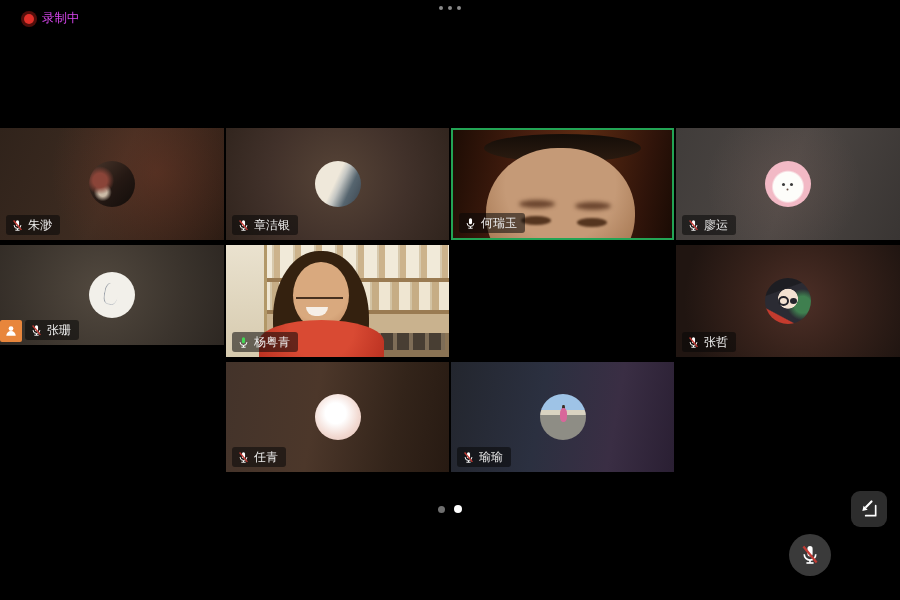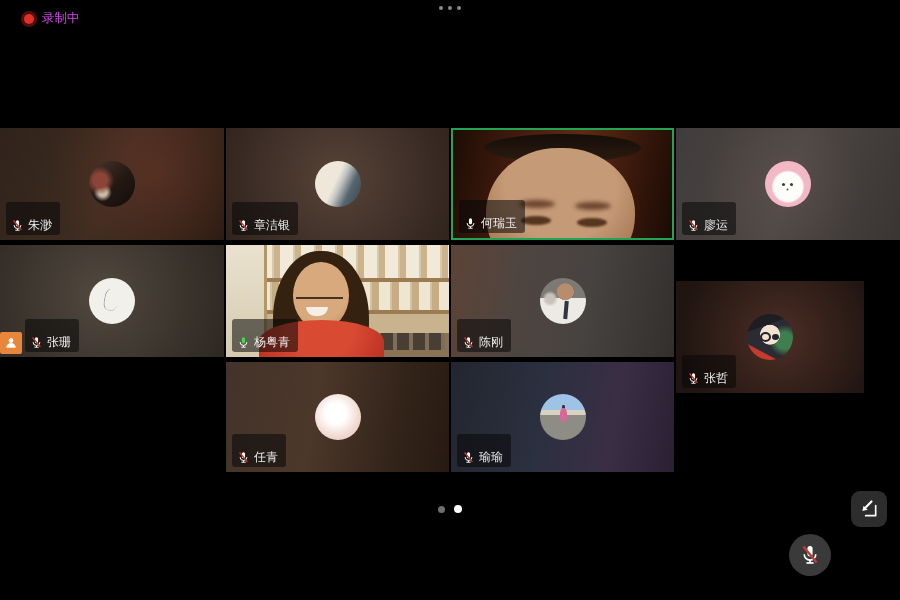--- a/index.html
+++ b/index.html
@@ -19,27 +19,27 @@
   #t1{left:0;top:128px;width:224px;height:112px;
       background:radial-gradient(circle at 70% 40%,rgba(130,62,42,.4),transparent 62%),
                  linear-gradient(115deg,#30231b,#3e2c21 50%,#281a12);}
   #t2{left:226px;top:128px;width:223px;height:112px;
       background:radial-gradient(circle at 50% 45%,#574437 0%,#41312a 55%,#30241d 100%);}
   #t3{left:451px;top:128px;width:223px;height:112px;border:2px solid #23a455;
       background:linear-gradient(100deg,#1d0c04,#4b2010 35%,#5c2b12 55%,#30140a 85%,#1a0b04);}
   #t4{left:676px;top:128px;width:224px;height:112px;
       background:radial-gradient(circle at 48% 50%,rgba(190,140,130,.12),transparent 60%),
                  linear-gradient(110deg,#403c3a,#4d4744 50%,#393533);}
-  #t5{left:0;top:245px;width:224px;height:112px;
+  #t5{left:0;top:245px;width:224px;height:100px;
       background:radial-gradient(circle at 45% 45%,#52493f 0%,#3b342d 60%,#2d2722 100%);}
   #t6{left:226px;top:245px;width:223px;height:112px;background:#c9b28e;font-family:Liberation Serif, serif;}
   #t7{left:451px;top:245px;width:223px;height:112px;
       background:linear-gradient(100deg,#5c4336 0%,#4f4540 30%,#474340 60%,#332f2c 100%);}
-  #t8{left:676px;top:245px;width:188px;height:112px;
-      background:radial-gradient(circle at 55% 50%,#4d2f27 0%,#37221b 40%,#201511 85%);margin-top:36px;}
+  #t8{left:676px;top:245px;width:224px;height:112px;
+      background:radial-gradient(circle at 55% 50%,#4d2f27 0%,#37221b 40%,#201511 85%);}
   #t9{left:226px;top:362px;width:223px;height:110px;
       background:linear-gradient(100deg,#43332a,#4c372a 40%,#33241a 75%,#271a12);}
   #t10{left:451px;top:362px;width:223px;height:110px;
       background:linear-gradient(100deg,#23262e,#2b3040 40%,#3a2e44 72%,#2a1f33);}
 
   
   .avatar{position:absolute;left:50%;top:50%;transform:translate(-50%,-50%);
           width:46px;height:46px;border-radius:50%;overflow:hidden;}
   .av1{background:radial-gradient(circle at 24% 42%,#8a4438 0 16%,transparent 32%),
                   radial-gradient(circle at 30% 68%,#cabaa6 0 9%,transparent 20%),
@@ -93,21 +93,21 @@
         background:radial-gradient(circle at 45% 42%,#d9a97e 0 60%,#ba835c);}
   .glasses6{position:absolute;left:31.5%;top:37%;width:21%;height:11px;
         border-bottom:2px solid rgba(45,28,15,.85);}
   .smile6{position:absolute;left:36%;top:55%;width:22px;height:9px;border-radius:0 0 10px 10px;
         background:#f6efe7;}
   .shirt6{position:absolute;left:15%;bottom:-6px;width:56%;height:38%;border-radius:50% 50% 0 0;
         background:radial-gradient(circle at 50% 18%,#d94a33 0 45%,#b93020);}
 
   
   .plabel{position:absolute;left:6px;bottom:5px;display:flex;align-items:center;gap:4px;
-          background:rgba(8,8,8,.55);padding:15px 8px 2px 5px;border-radius:3px;
+          background:rgba(8,8,8,.55);padding:2px 8px 2px 5px;border-radius:3px;
           font-size:12px;color:#ececec;line-height:16px;white-space:nowrap;}
   .plabel svg{display:block;}
   #t5 .plabel{left:25px;}
   .hostbadge{position:absolute;left:0;bottom:3px;width:22px;height:22px;border-radius:2px;
           background:#e8863c;display:flex;align-items:center;justify-content:center;}
 
   
   .page-dots{position:absolute;left:0;right:0;top:505px;display:flex;justify-content:center;
              align-items:center;gap:9px;}
   .pdot{width:7px;height:7px;border-radius:50%;background:#6f6f6f;}
@@ -227,33 +227,20 @@
       <svg viewBox="0 0 16 16" width="13" height="13">
           <rect x="6.1" y="1.5" width="3.8" height="7.5" rx="1.9" fill="#43d854"></rect>
           <path d="M3.8 7.5a4.2 4.2 0 0 0 8.4 0" fill="none" stroke="#fff" stroke-width="1.2"></path>
           <line x1="8" y1="11.8" x2="8" y2="13.6" stroke="#fff" stroke-width="1.2"></line>
           <line x1="5.4" y1="13.8" x2="10.6" y2="13.8" stroke="#fff" stroke-width="1.2"></line>
         </svg>
       <span>杨粤青</span>
     </div>
   </div>
 
-  <div class="tile" id="t7">
-    <div class="avatar av7"></div>
-    <div class="plabel">
-      <svg viewBox="0 0 16 16" width="13" height="13">
-          <rect x="6.1" y="1.5" width="3.8" height="7.5" rx="1.9" fill="#fff"></rect>
-          <path d="M3.8 7.5a4.2 4.2 0 0 0 8.4 0" fill="none" stroke="#fff" stroke-width="1.2"></path>
-          <line x1="8" y1="11.8" x2="8" y2="13.6" stroke="#fff" stroke-width="1.2"></line>
-          <line x1="5.4" y1="13.8" x2="10.6" y2="13.8" stroke="#fff" stroke-width="1.2"></line>
-          <line x1="3.2" y1="1.8" x2="12.8" y2="13.4" stroke="#c23b35" stroke-width="1.7"></line>
-        </svg>
-      <span>陈刚</span>
-    </div>
-  </div>
 
   <div class="tile" id="t8">
     <div class="avatar av8"></div>
     <div class="plabel">
       <svg viewBox="0 0 16 16" width="13" height="13">
           <rect x="6.1" y="1.5" width="3.8" height="7.5" rx="1.9" fill="#fff"></rect>
           <path d="M3.8 7.5a4.2 4.2 0 0 0 8.4 0" fill="none" stroke="#fff" stroke-width="1.2"></path>
           <line x1="8" y1="11.8" x2="8" y2="13.6" stroke="#fff" stroke-width="1.2"></line>
           <line x1="5.4" y1="13.8" x2="10.6" y2="13.8" stroke="#fff" stroke-width="1.2"></line>
           <line x1="3.2" y1="1.8" x2="12.8" y2="13.4" stroke="#c23b35" stroke-width="1.7"></line>

